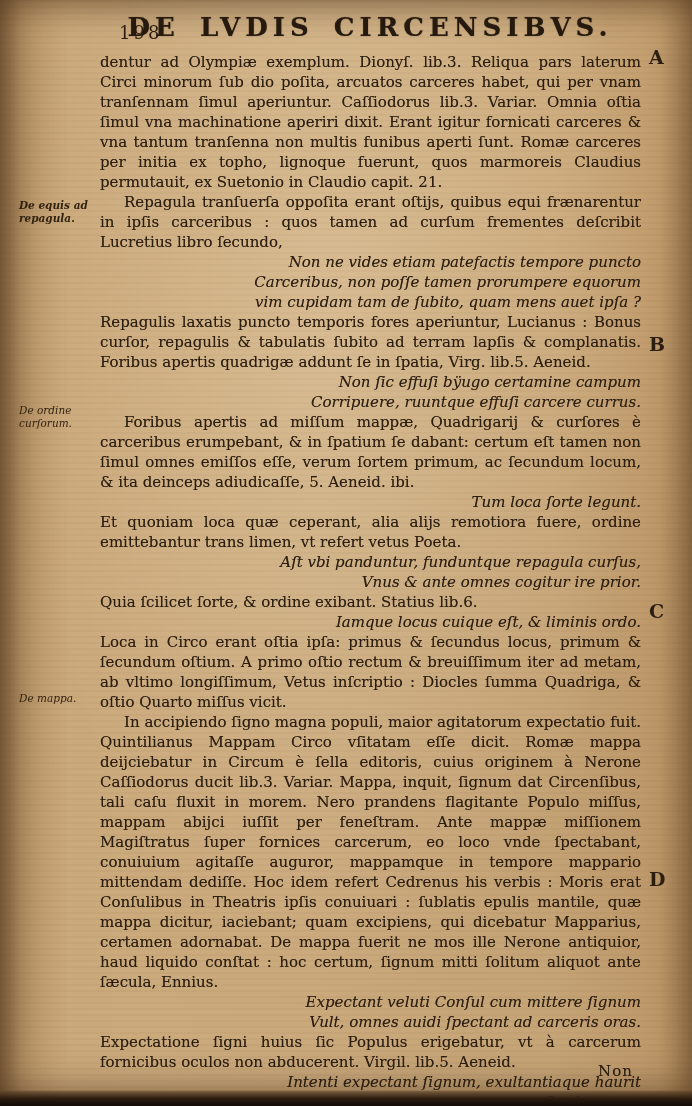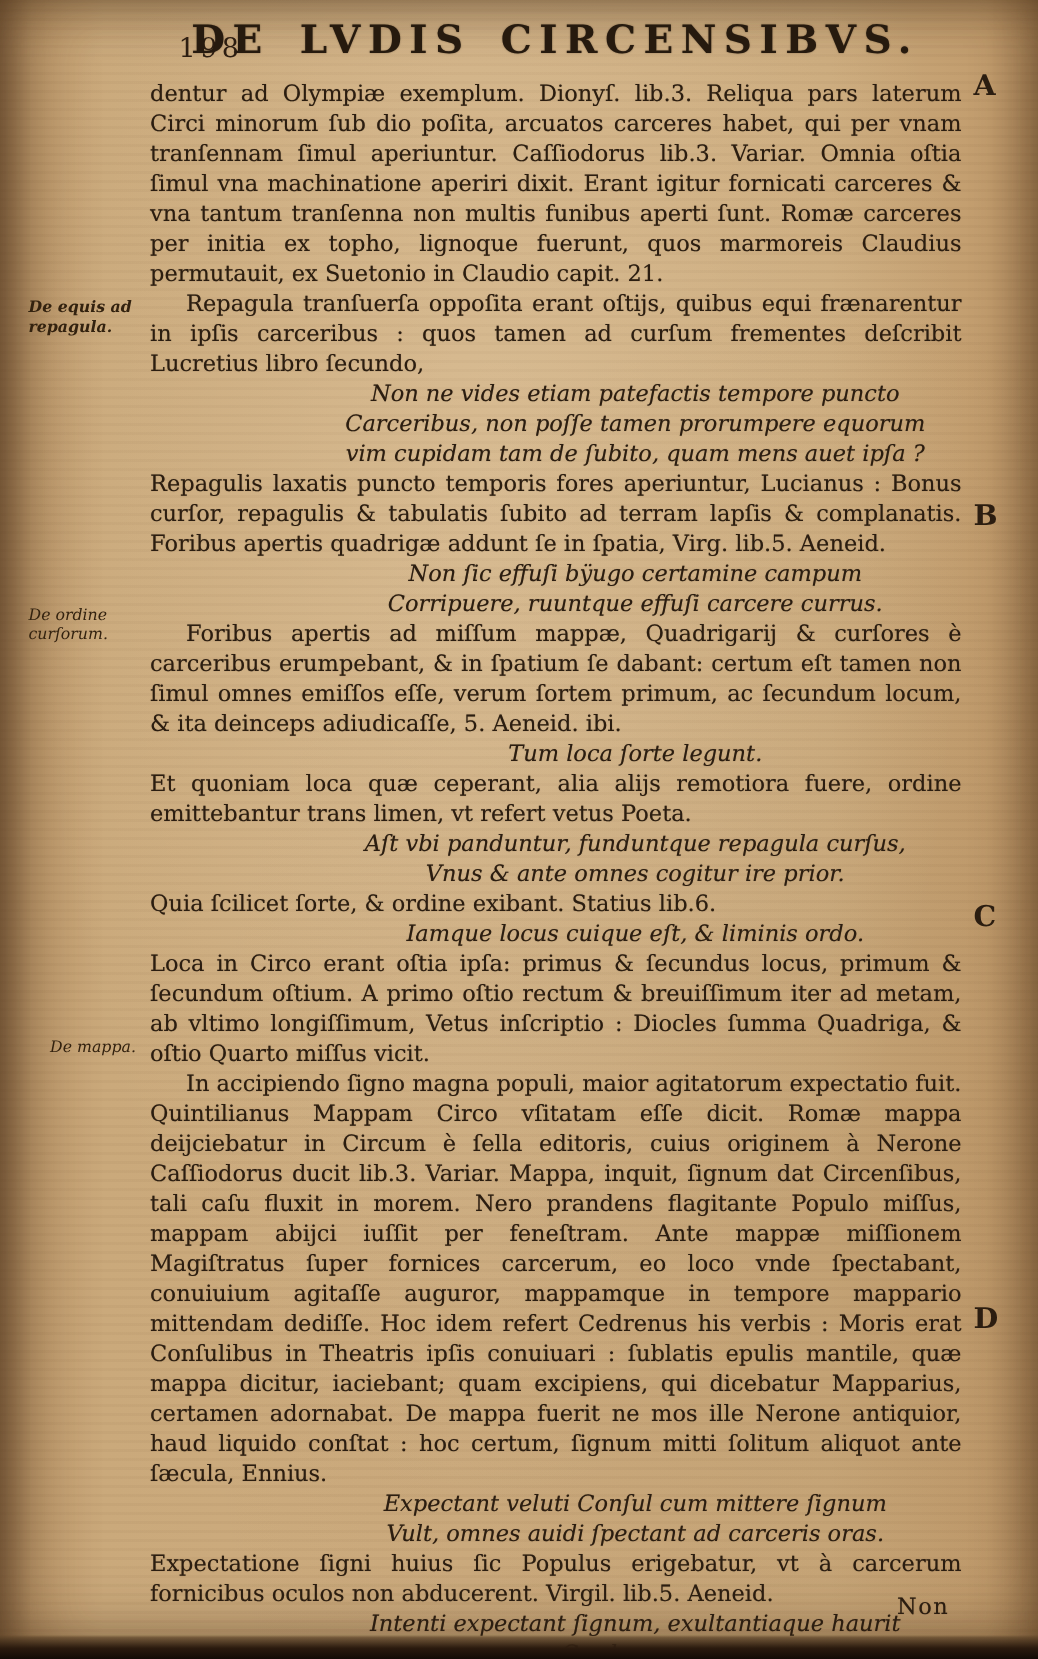--- a/index.html
+++ b/index.html
@@ -39,21 +39,21 @@
   }
   .text-column{
     position:absolute;left:100px;top:52px;width:541px;
     font-size:15px;line-height:20px;color:#2b1d10;
     text-align:justify;
     text-shadow:0 0 0.5px rgba(43,29,16,0.5);
   }
   .para{margin:0;}
   .para.indent{text-indent:1.6em;}
   .it{}
-  .verse{font-style:italic;padding-left:106px;text-align:center;}
+  .verse{font-style:italic;padding-left:106px;text-align:right;}
   .verse .vline{white-space:nowrap;}
   .margin-note{
     position:absolute;left:19px;width:86px;
     font-style:italic;font-size:10.5px;line-height:13px;color:#33220f;
     text-align:left;
   }
   .section-letter{
     position:absolute;left:649px;width:30px;
     font-weight:bold;font-size:19px;color:#2b1d10;
   }
@@ -107,21 +107,21 @@
       <div class="para"><span>Expectatione ſigni huius ſic Populus erigebatur, vt à carcerum fornicibus oculos non abducerent. Virgil. lib.5. Aeneid.</span></div>
       <div class="verse">
         <div class="vline">Intenti expectant ſignum, exultantiaque haurit</div>
         <div class="vline">Corda pauor.</div>
       </div>
     </div>
 
   <div id="margin-notes">
       <div class="margin-note" style="top: 199px; font-weight: bold;">De equis ad repagula.</div>
       <div class="margin-note" style="top: 404px;">De ordine curſorum.</div>
-      <div class="margin-note" style="top: 692px; text-align: center;">De mappa.</div>
+      <div class="margin-note" style="top: 692px;">De mappa.</div>
     </div>
   <div id="section-letters">
       <div class="section-letter" style="top: 46px;">A</div>
       <div class="section-letter" style="top: 333px;">B</div>
       <div class="section-letter" style="top: 600px;">C</div>
       <div class="section-letter" style="top: 868px;">D</div>
     </div>
 
   <div class="catchword">Non</div>
   <div class="bottom-band"></div>

